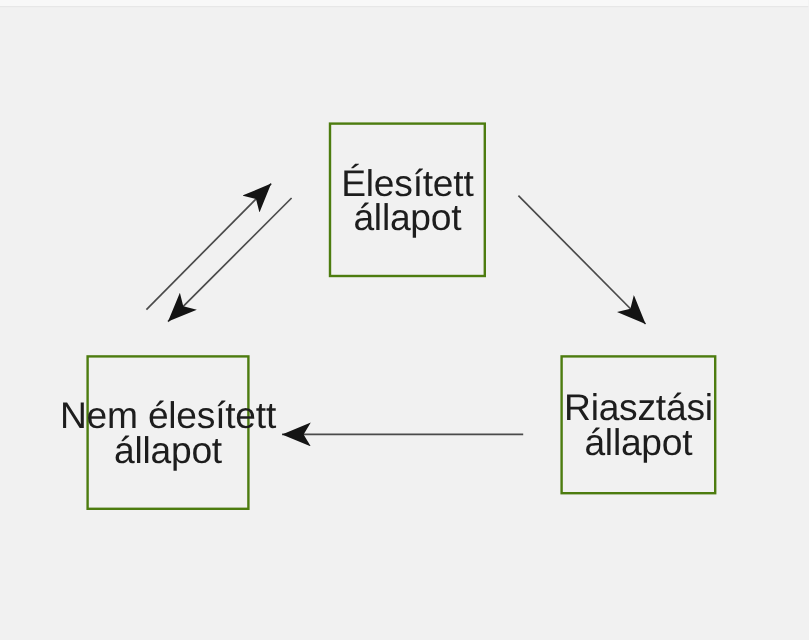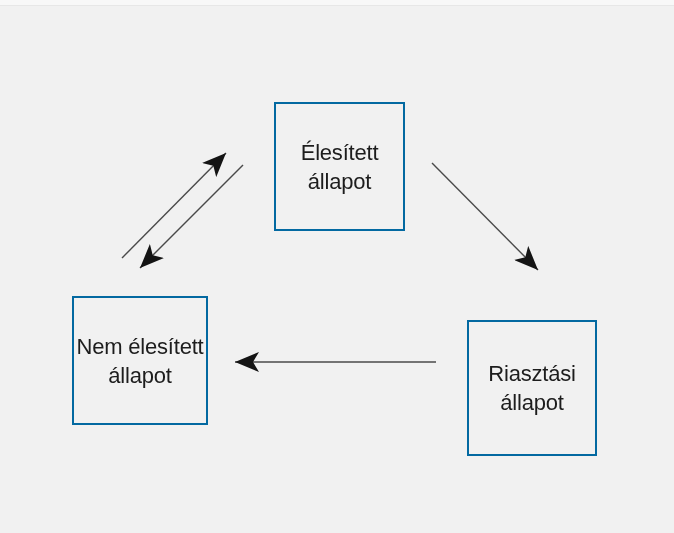--- a/index.html
+++ b/index.html
@@ -25,39 +25,39 @@
   }
   .arrows-layer {
     position: absolute;
     left: 0; top: 0;
     width: 674px;
     height: 533px;
   }
   .node {
     position: absolute;
     box-sizing: border-box;
-    border: 2px solid #0369a1;
+    border: 2px solid #4d7c0f;
     background: transparent;
     display: flex;
     flex-direction: column;
     align-items: center;
     justify-content: center;
     text-align: center;
     color: #1d1d1d;
-    font-size: 22px;
+    font-size: 31px;
     line-height: 29px;
     letter-spacing: -0.2px;
   }
   .node span {
     white-space: nowrap;
     display: block;
   }
   .node-armed    { left: 274px; top: 102px; width: 131px; height: 129px; }
   .node-disarmed { left: 72px;  top: 296px; width: 136px; height: 129px; }
-  .node-alarm    { left: 467px; top: 296px; width: 130px; height: 136px; margin-top: 24px; }
+  .node-alarm    { left: 467px; top: 296px; width: 130px; height: 116px; }
 </style>
 </head>
 <body>
 
 <div class="stage">
 
   <div class="top-strip"></div>
 
   <svg class="arrows-layer" viewBox="0 0 674 533" xmlns="http://www.w3.org/2000/svg">
     <defs>

